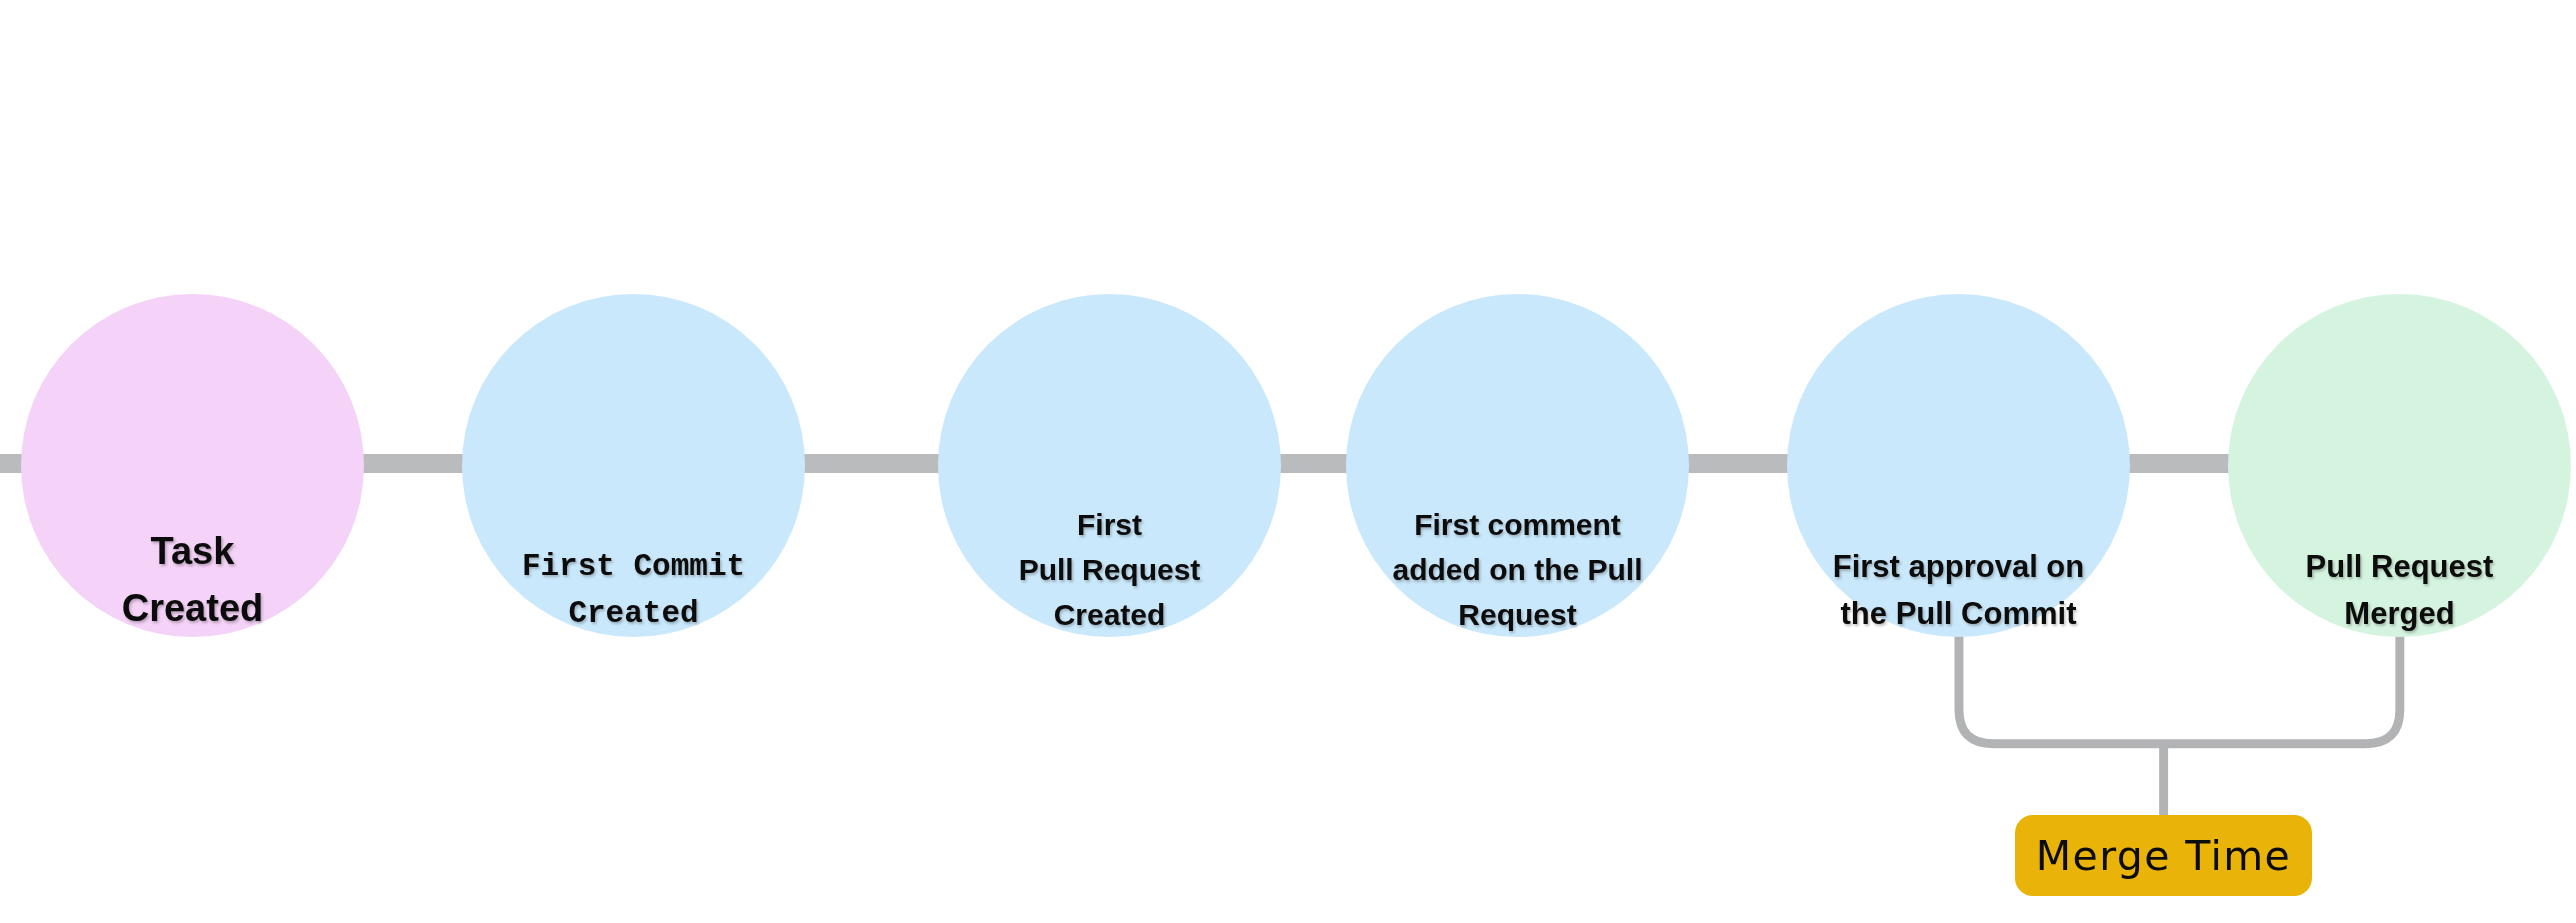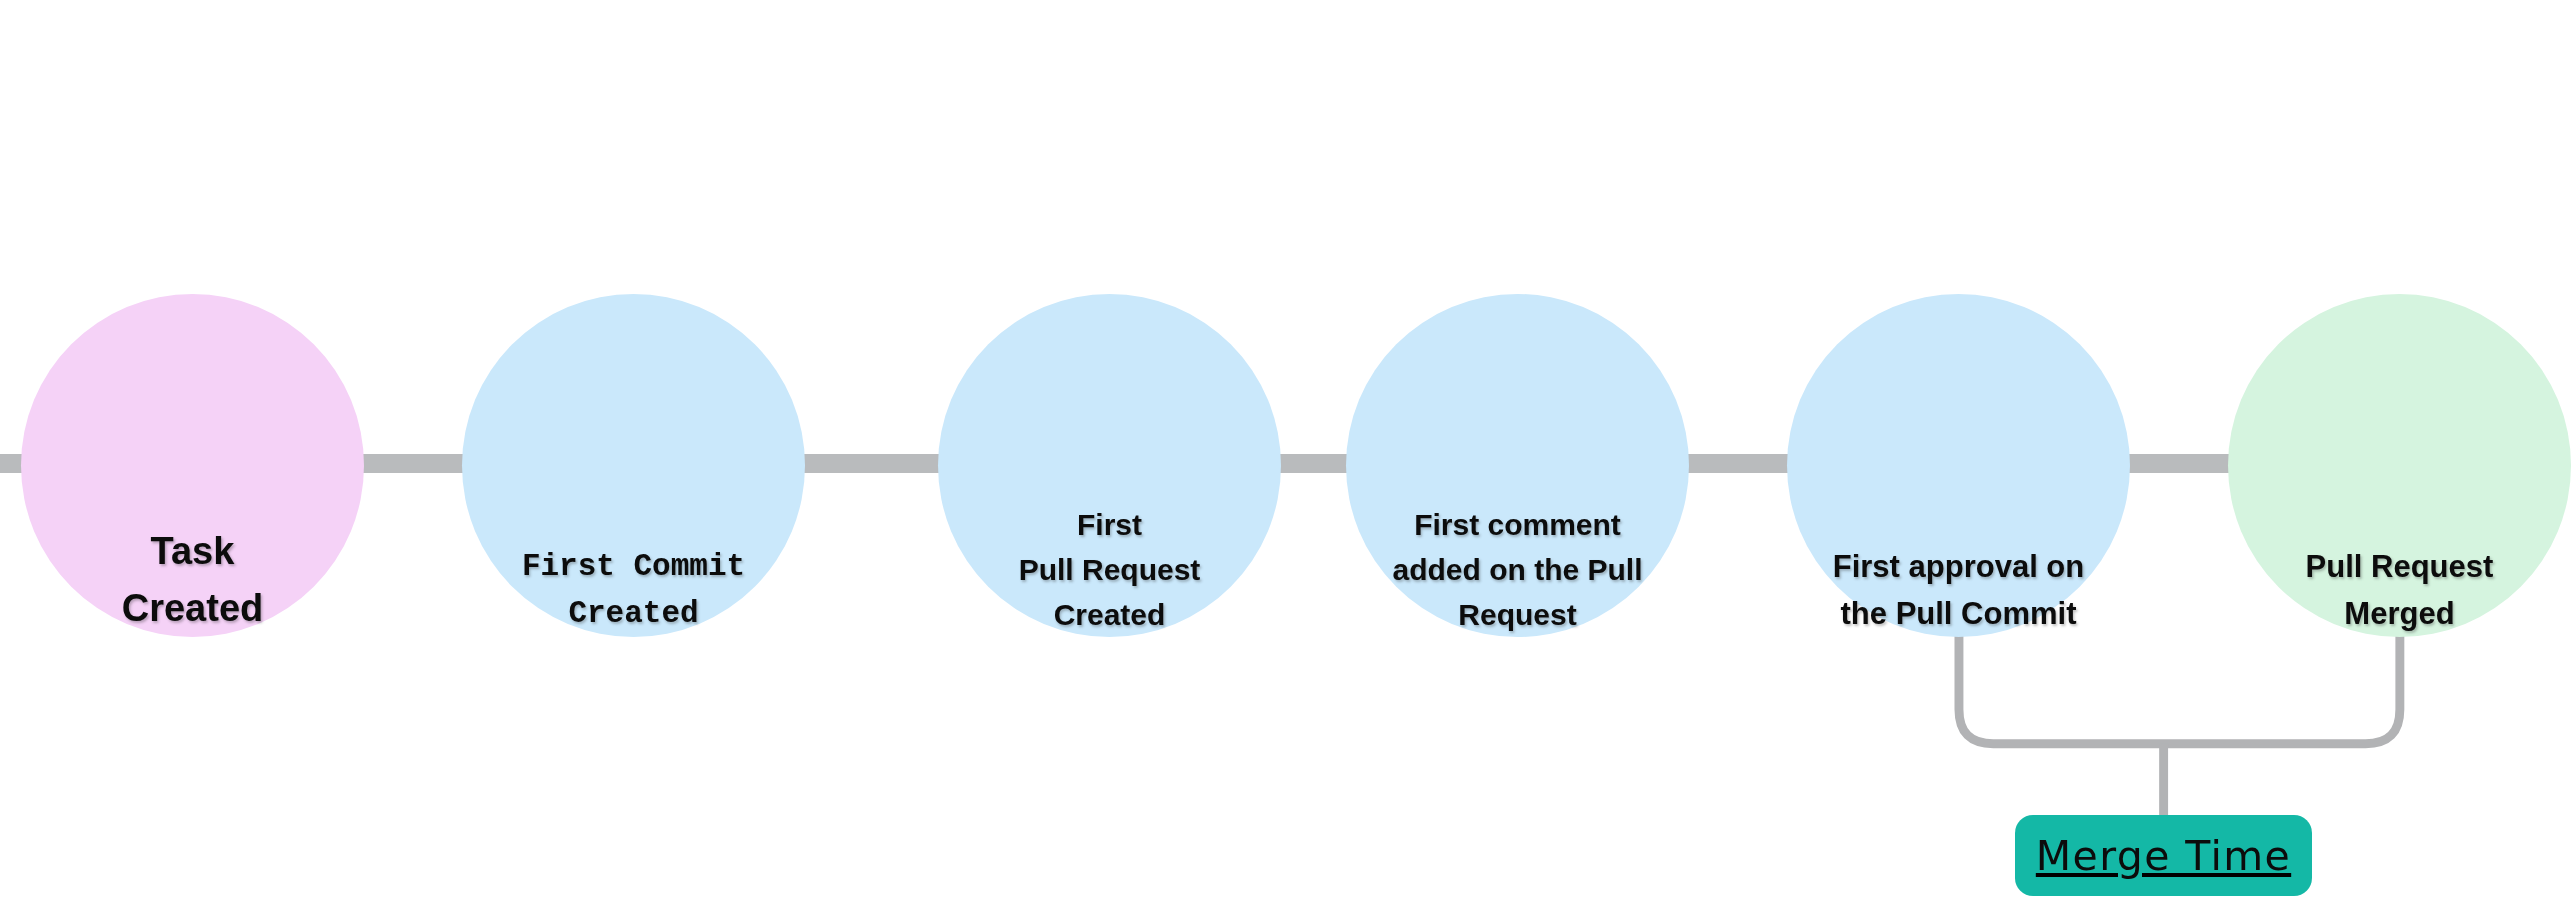--- a/index.html
+++ b/index.html
@@ -149,18 +149,18 @@
         <div class="stage-label">Pull Request
 Merged</div>
       </div>
     </div>
 
   <svg class="bracket-svg" viewBox="0 0 3750 1344" xmlns="http://www.w3.org/2000/svg">
     <path id="bracket-path" d="M 2852 925 L 2852 1033 Q 2852 1083 2902 1083 L 3444 1083 Q 3494 1083 3494 1033 L 3494 925" fill="none" stroke="#b2b3b5" stroke-width="13"></path>
     <path id="bracket-stem" d="M 3150 1083 L 3150 1192" fill="none" stroke="#b2b3b5" stroke-width="13"></path>
   </svg>
 
-  <div class="merge-box" style="background: #14b8a6; text-decoration: underline;">
+  <div class="merge-box" style="background: #eab308;">
     <span class="merge-text">Merge Time</span>
   </div>
 
 </div>
 
 
 </body></html>

